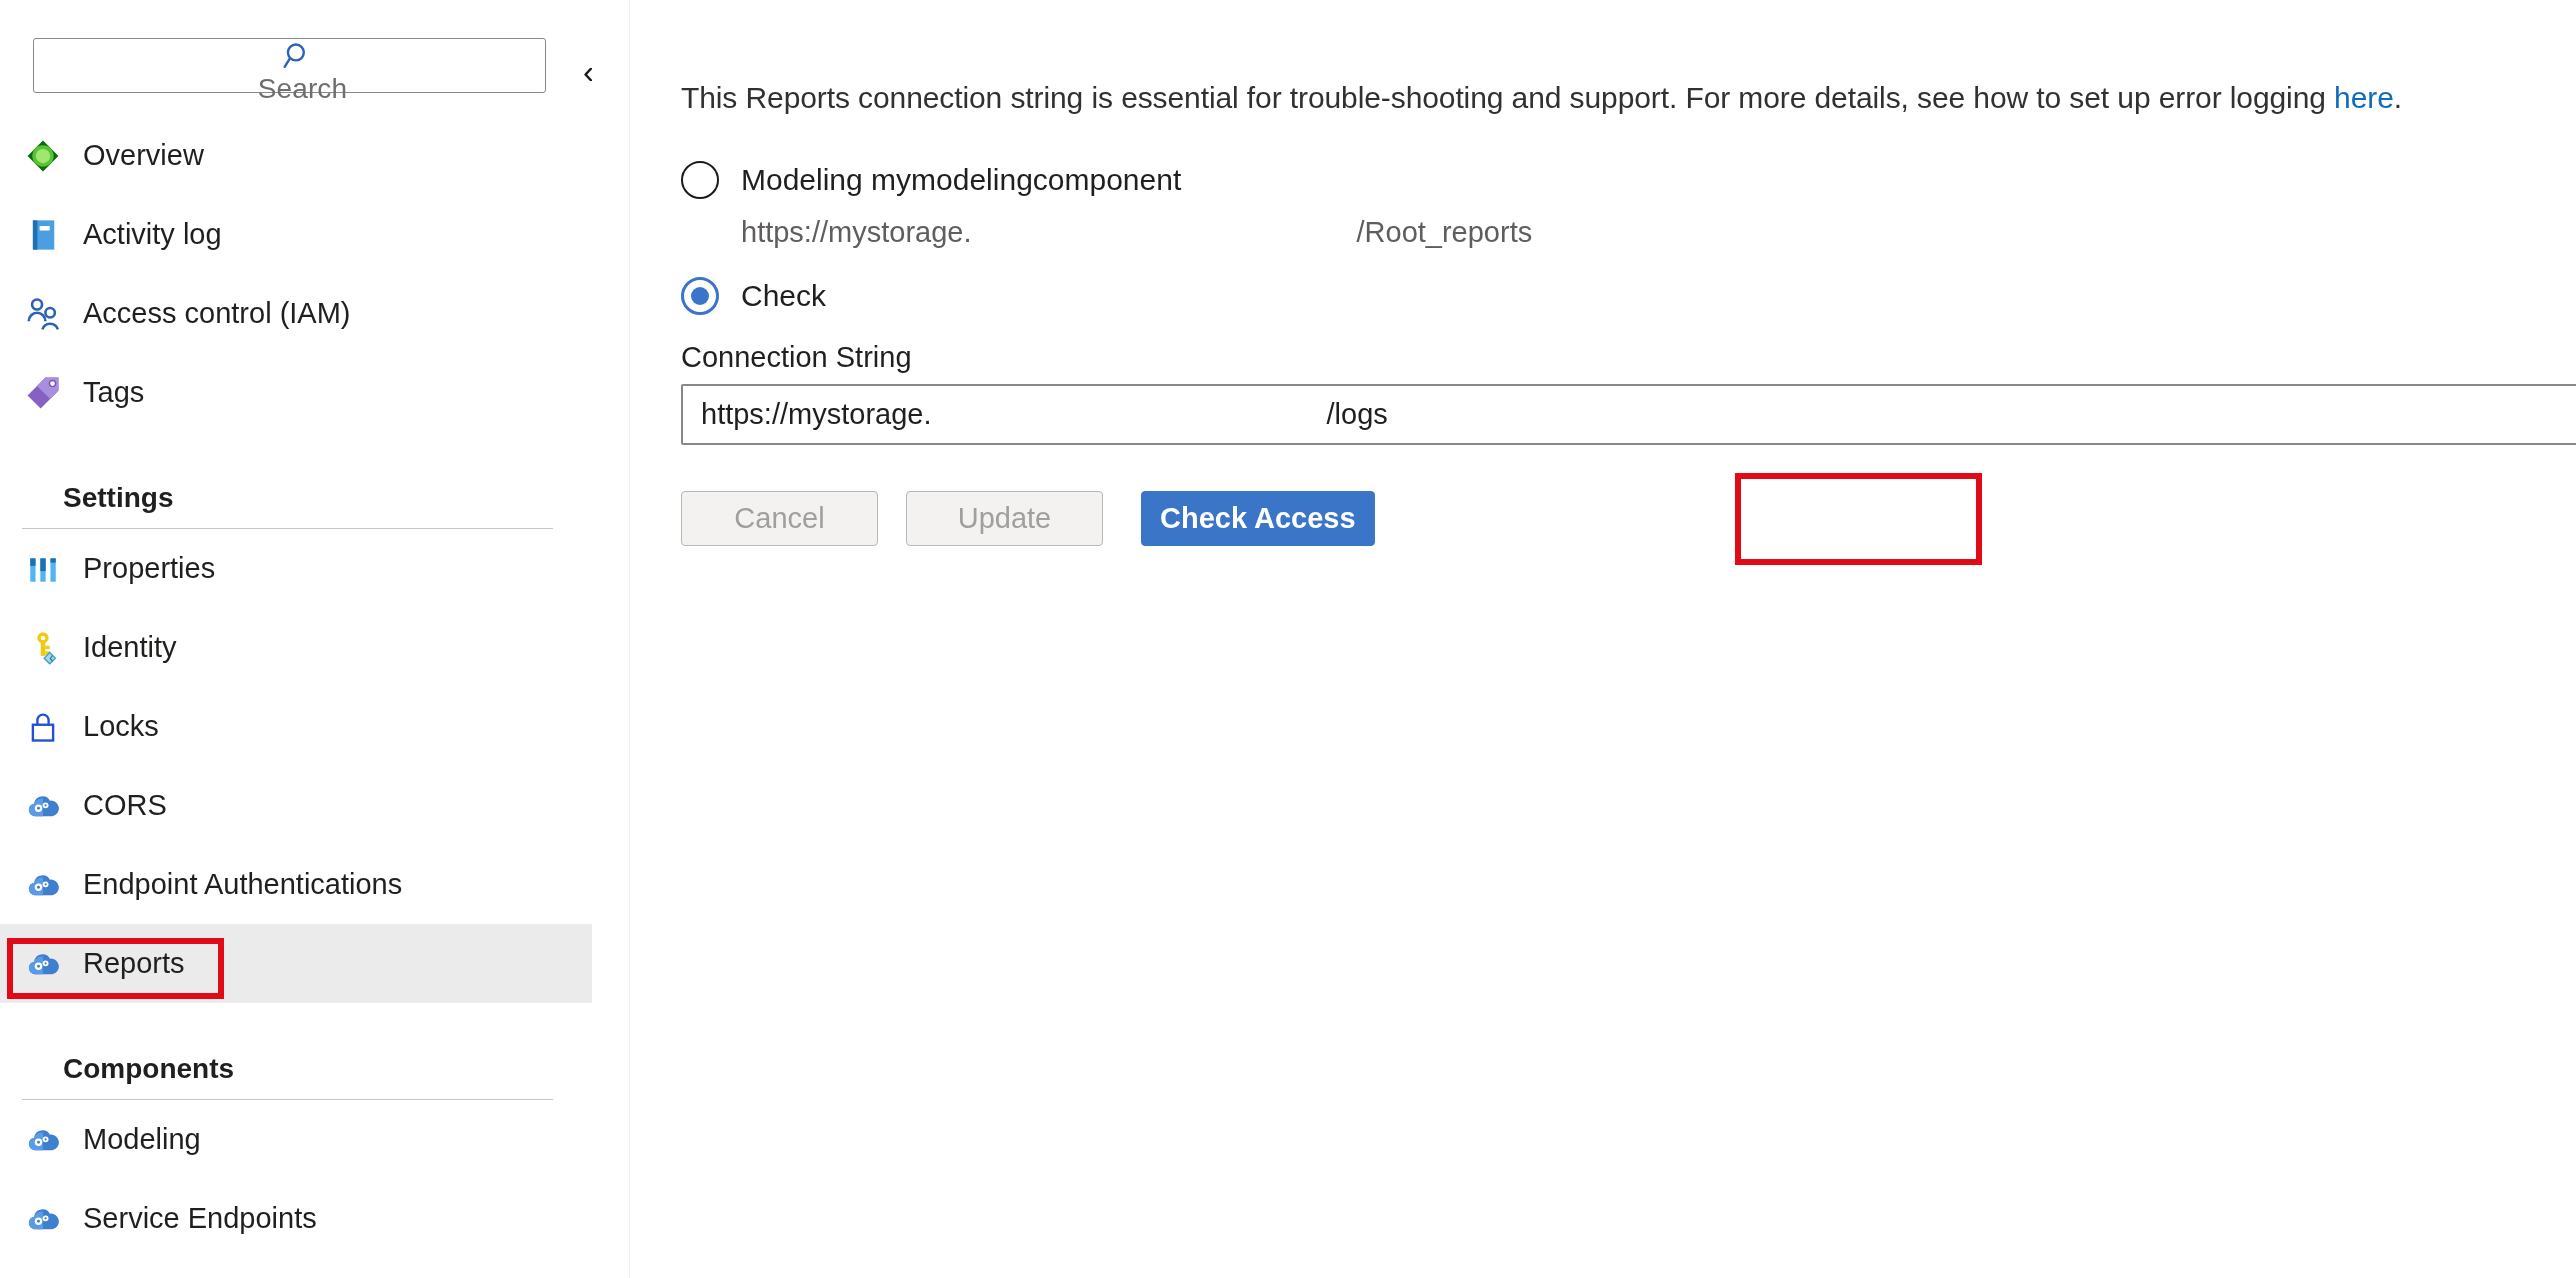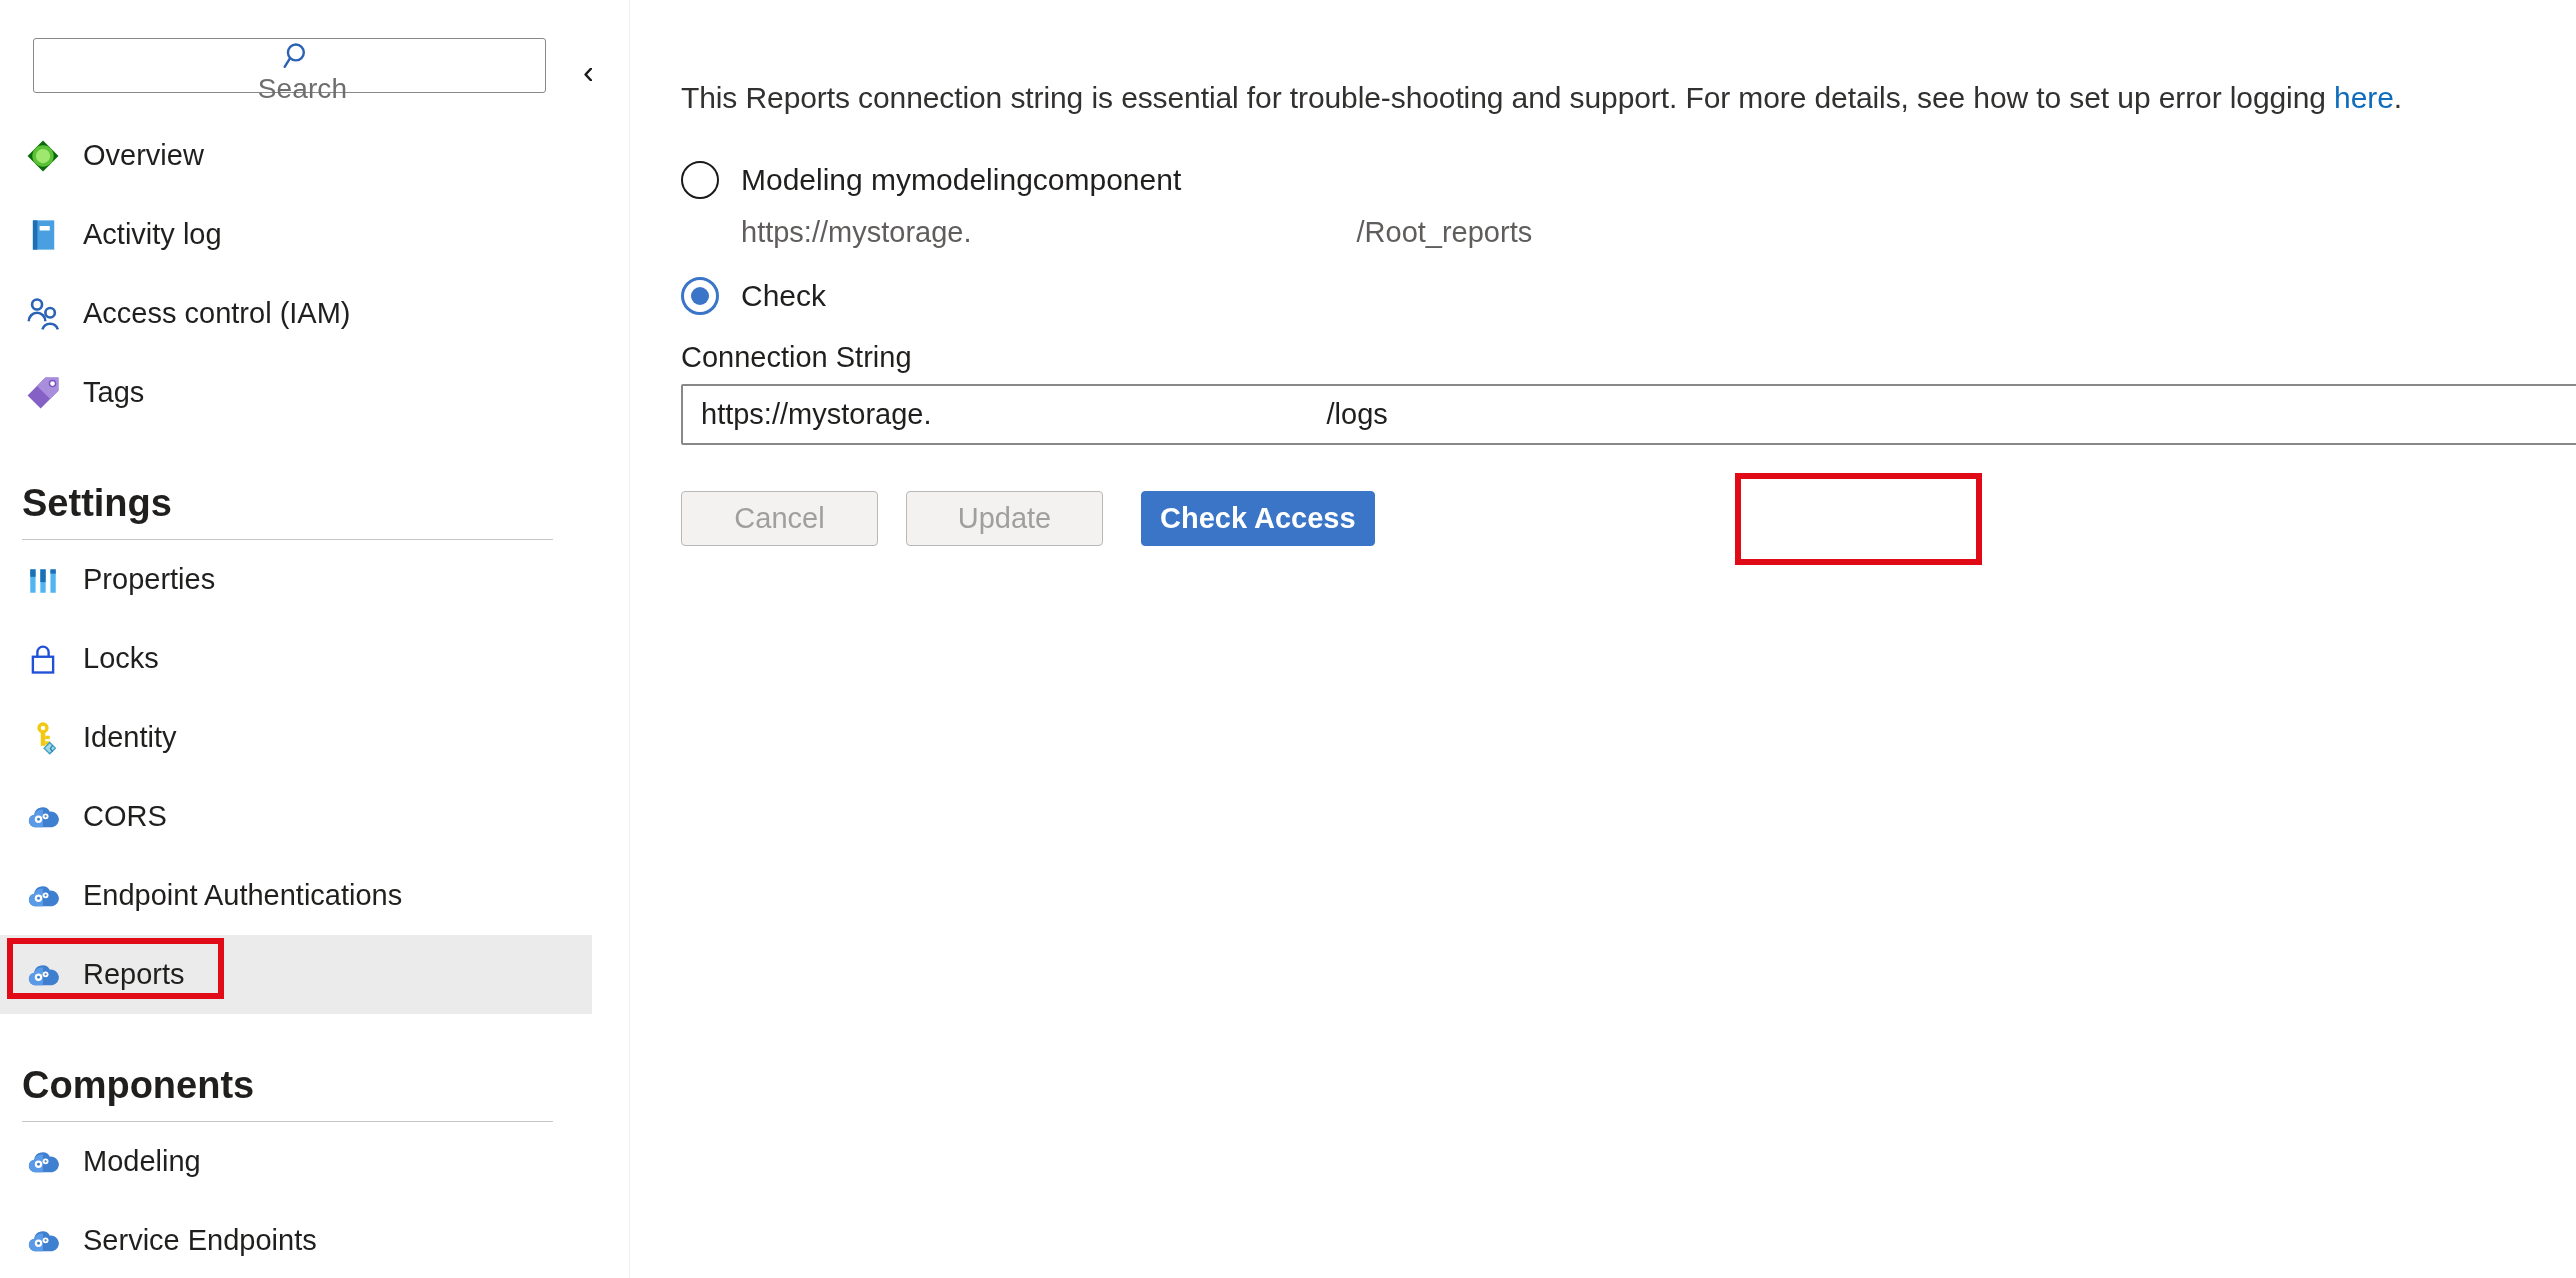--- a/index.html
+++ b/index.html
@@ -95,26 +95,27 @@
   .nav-icon svg { display: block; }
 
   .nav-label {
     margin-left: 20px;
     font-size: 29px;
     color: #201f1e;
     white-space: nowrap;
   }
 
   .nav-group-title {
-    font-size: 38px;
+    font-size: 28px;
     font-weight: bold;
     color: #201f1e;
     padding-left: 22px;
     padding-top: 32px;
     padding-bottom: 14px;
+    margin-left: 41px;
   }
   .nav-sep {
     height: 1px;
     background: #c8c6c4;
     margin-left: 22px;
     margin-right: 39px;
   }
   .group-spacer { height: 18px; }
 
   
@@ -356,43 +357,43 @@
               <rect x="13.5" y="6" width="5" height="22" fill="#50b5f0"></rect>
               <rect x="13.5" y="6" width="5" height="12" fill="#1b6fb5"></rect>
               <rect x="23" y="6" width="5" height="22" fill="#50b5f0"></rect>
               <rect x="23" y="6" width="5" height="4" fill="#1b6fb5"></rect>
             </svg>
           </span>
           <span class="nav-label">Properties</span>
         </div>
         <div class="nav-item">
           <span class="nav-icon">
-            <svg viewBox="0 0 32 32" width="36" height="36" fill="none" stroke="#2150d8" stroke-width="2.1">
-              <rect x="7" y="14" width="18" height="14"></rect>
-              <path d="M11 14 V10 a5 5 0 0 1 10 0 V14"></path>
-            </svg>
-          </span>
-          <span class="nav-label">Locks</span>
-        </div>
-        <div class="nav-item">
-          <span class="nav-icon">
             <svg viewBox="0 0 32 32" width="36" height="36">
               <circle cx="16" cy="7" r="5" fill="#f2c811"></circle>
               <circle cx="16" cy="7" r="2" fill="#ffffff"></circle>
               <rect x="14" y="11" width="4" height="12" fill="#f2c811"></rect>
               <rect x="18" y="14" width="4" height="3" fill="#f2c811"></rect>
               <rect x="18" y="19" width="4" height="3" fill="#f2c811"></rect>
               <path d="M22 20 L27 25 L22 30 L17 25 Z" fill="#9fd9e8" stroke="#3f9ec4" stroke-width="1.2"></path>
               <path d="M24.5 22.5 L22.5 25.5 L24.5 28" fill="none" stroke="#2f7fa8" stroke-width="1.1"></path>
             </svg>
           </span>
           <span class="nav-label">Identity</span>
         </div>
         <div class="nav-item">
           <span class="nav-icon">
+            <svg viewBox="0 0 32 32" width="36" height="36" fill="none" stroke="#2150d8" stroke-width="2.1">
+              <rect x="7" y="14" width="18" height="14"></rect>
+              <path d="M11 14 V10 a5 5 0 0 1 10 0 V14"></path>
+            </svg>
+          </span>
+          <span class="nav-label">Locks</span>
+        </div>
+        <div class="nav-item">
+          <span class="nav-icon">
             <svg viewBox="0 0 32 32" width="36" height="36">
               <path d="M8.5 25 a5.6 5.6 0 0 1 -0.4 -11.1 A7.6 7.6 0 0 1 22.2 11.3 a5.8 5.8 0 0 1 2.1 13.7 Z" fill="#3f7fd0"></path>
               <path d="M8.5 25 a5.6 5.6 0 0 1 -0.4 -11.1 A7.6 7.6 0 0 1 16 9.4 L16 25 Z" fill="#5a9ae6"></path>
               <circle cx="12" cy="18" r="3.3" fill="#ffffff"></circle>
               <circle cx="12" cy="18" r="1.3" fill="#3f7fd0"></circle>
               <circle cx="18.3" cy="15.4" r="2.6" fill="#ffffff"></circle>
               <circle cx="18.3" cy="15.4" r="1" fill="#3f7fd0"></circle>
             </svg>
           </span>
           <span class="nav-label">CORS</span>

